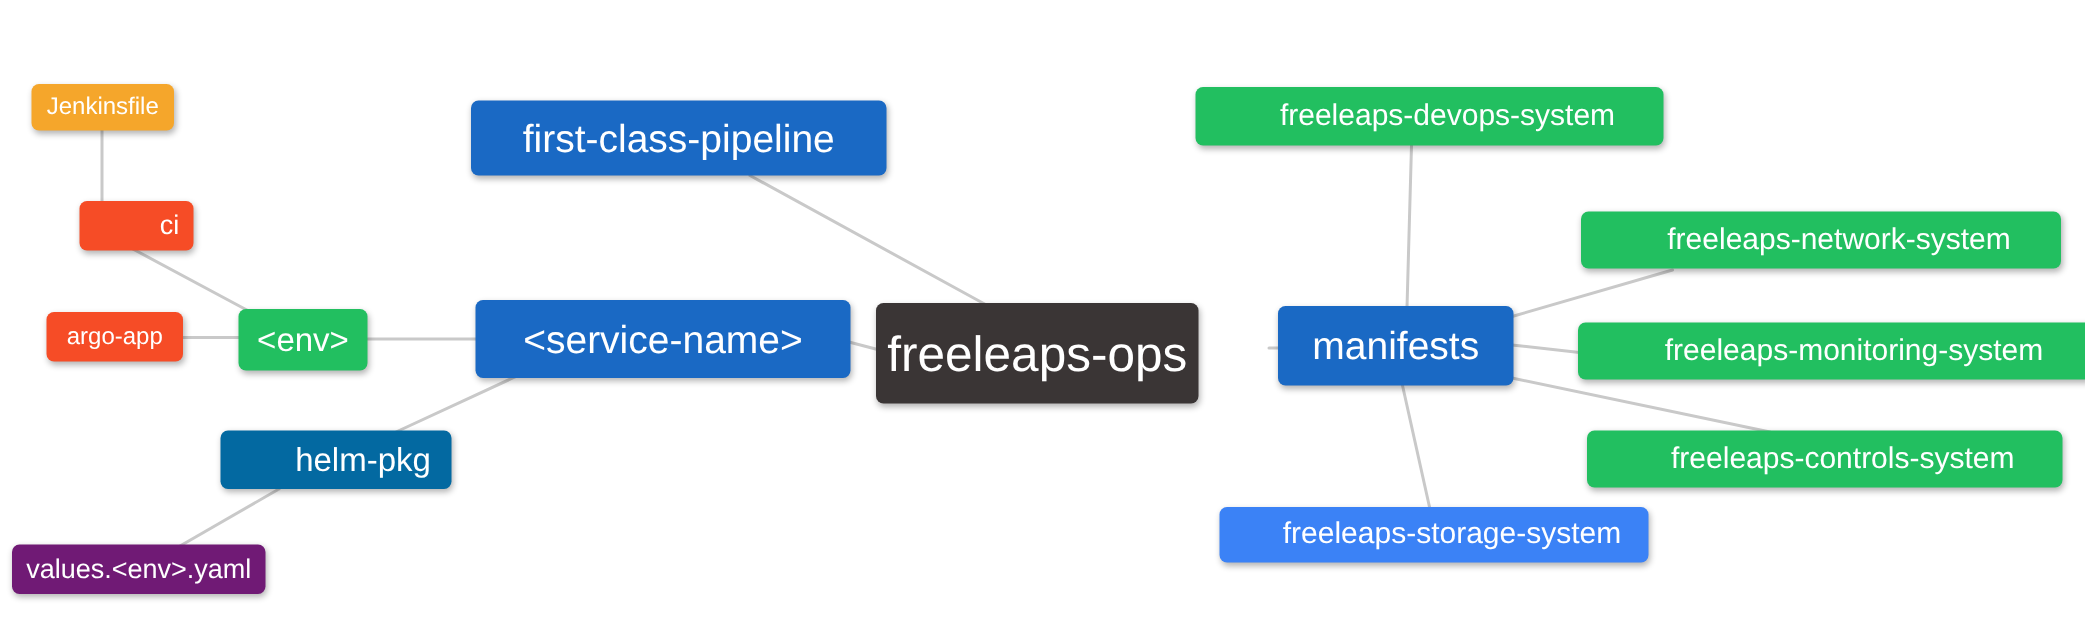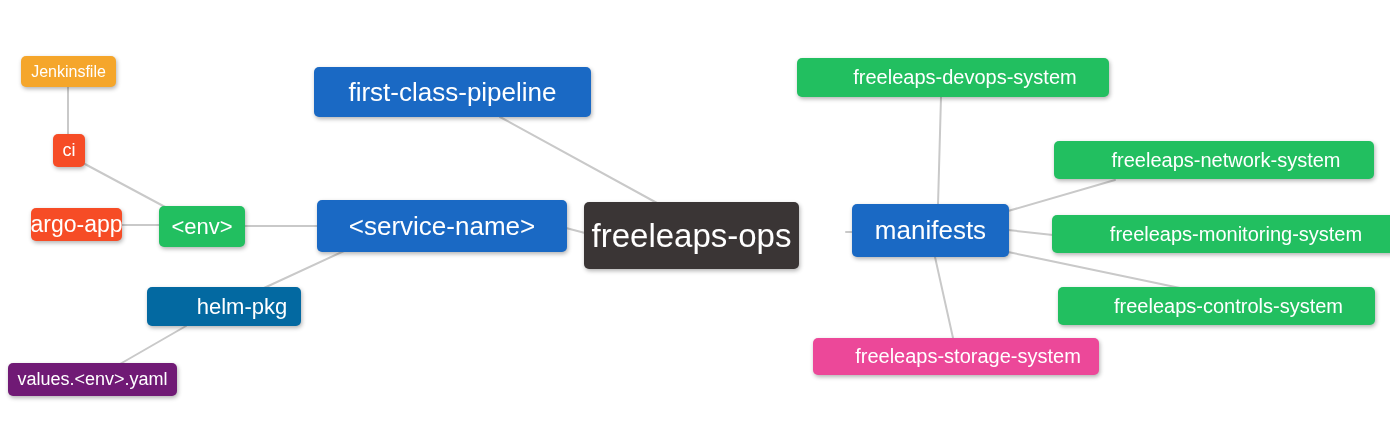--- a/index.html
+++ b/index.html
@@ -31,21 +31,21 @@
     justify-content: center;
     color: #ffffff;
     border-radius: 5px;
     box-shadow: 1px 2px 4px rgba(0,0,0,0.3);
     white-space: nowrap;
     cursor: pointer;
     user-select: none;
   }
   .f16 { font-size: 16px; }
   .f18 { font-size: 18px; }
-  .f19 { font-size: 23px; }
+  .f19 { font-size: 16px; }
   .f22 { font-size: 22px; text-align: center; }
   .f20 { font-size: 20px; padding-left: 24px; }
   .f26 { font-size: 26px; }
   .f33 { font-size: 33px; }
 </style>
 </head>
 <body>
 
 <div class="canvas">
 
@@ -60,28 +60,28 @@
     <line x1="566" y1="198" x2="585" y2="203" style="stroke: rgb(201, 201, 201);"></line>
     <line x1="846" y1="202" x2="853" y2="202" style="stroke: rgb(201, 201, 201);"></line>
     <line x1="938" y1="175" x2="941" y2="67" style="stroke: rgb(201, 201, 201);"></line>
     <line x1="1008" y1="181" x2="1115" y2="150" style="stroke: rgb(201, 201, 201);"></line>
     <line x1="1008" y1="200" x2="1053" y2="205" style="stroke: rgb(201, 201, 201);"></line>
     <line x1="1008" y1="222" x2="1180" y2="258" style="stroke: rgb(201, 201, 201);"></line>
     <line x1="935" y1="227" x2="953" y2="308" style="stroke: rgb(201, 201, 201);"></line>
   </svg>
 
   <div class="node f16" style="left: 21px; top: 26px; width: 95px; height: 31px; background: rgb(245, 166, 43);">Jenkinsfile</div>
-  <div class="node f18" style="left: 53px; top: 104px; width: 32px; height: 33px; background: rgb(246, 76, 38);">ci</div>
+  <div class="node f18" style="left: 53px; top: 104px; width: 32px; height: 33px; background: rgb(246, 76, 38); padding-left: 44px;">ci</div>
   <div class="node f19" style="left: 31px; top: 178px; width: 91px; height: 33px; background: rgb(246, 76, 38);">argo-app</div>
   <div class="node f22" style="left: 159px; top: 176px; width: 86px; height: 41px; background: rgb(34, 191, 96);">&lt;env&gt;</div>
   <div class="node f22" style="left: 147px; top: 257px; width: 118px; height: 39px; background: #0369a1; padding-left: 36px;">helm-pkg</div>
   <div class="node f18" style="left: 8px; top: 333px; width: 169px; height: 33px; background: #701a75;">values.&lt;env&gt;.yaml</div>
   <div class="node f26" style="left: 314px; top: 37px; width: 277px; height: 50px; background: rgb(26, 105, 196);">first-class-pipeline</div>
   <div class="node f26" style="left: 317px; top: 170px; width: 250px; height: 52px; background: rgb(26, 105, 196);">&lt;service-name&gt;</div>
   <div class="node f33" style="left: 584px; top: 172px; width: 215px; height: 67px; background: rgb(58, 53, 53);">freeleaps-ops</div>
   <div class="node f26" style="left: 852px; top: 174px; width: 157px; height: 53px; background: rgb(26, 105, 196);">manifests</div>
   <div class="node f20" style="left: 797px; top: 28px; width: 288px; height: 39px; background: rgb(34, 191, 96);">freeleaps-devops-system</div>
   <div class="node f20" style="left: 1054px; top: 111px; width: 296px; height: 38px; background: rgb(34, 191, 96);">freeleaps-network-system</div>
   <div class="node f20" style="left: 1052px; top: 185px; width: 320px; height: 38px; background: rgb(34, 191, 96);">freeleaps-monitoring-system</div>
   <div class="node f20" style="left: 1058px; top: 257px; width: 293px; height: 38px; background: rgb(34, 191, 96);">freeleaps-controls-system</div>
-  <div class="node f20" style="left: 813px; top: 308px; width: 262px; height: 37px; background: #ec4899;">freeleaps-storage-system</div>
+  <div class="node f20" style="left: 813px; top: 308px; width: 262px; height: 37px; background: #3b82f6;">freeleaps-storage-system</div>
 
 </div>
 
 </body></html>

